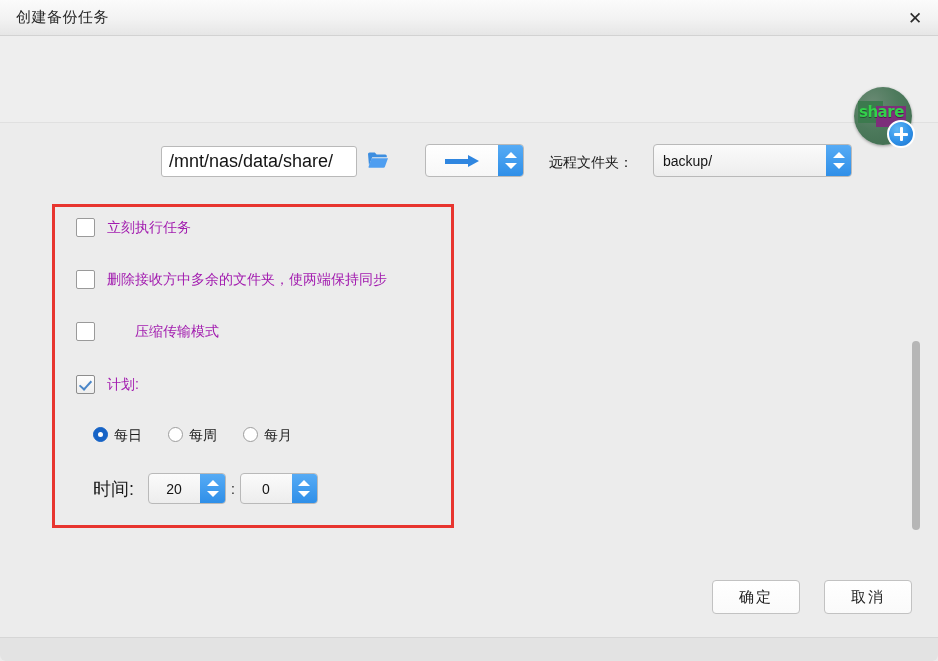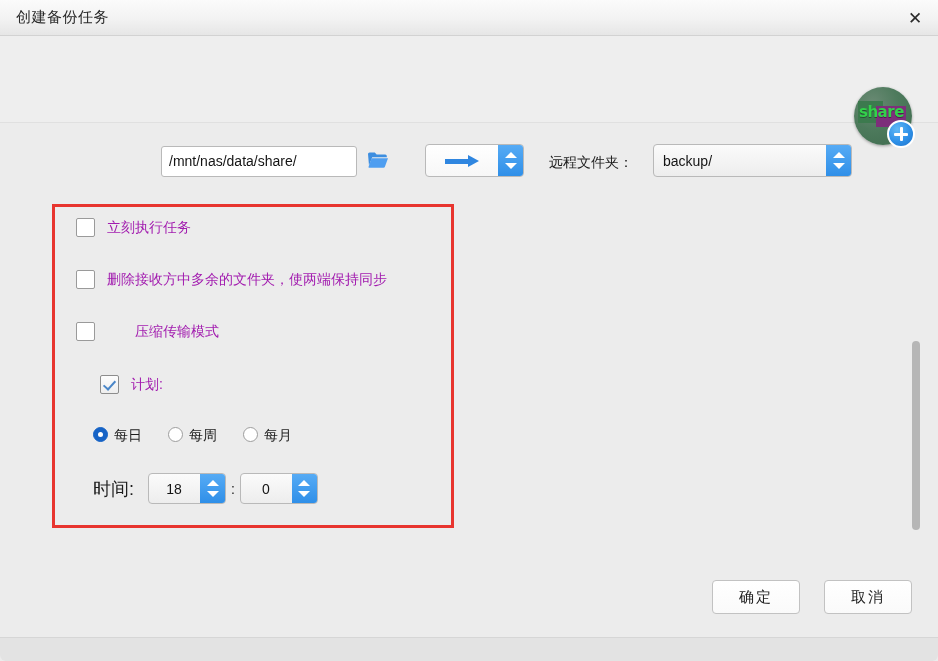--- a/index.html
+++ b/index.html
@@ -149,21 +149,21 @@
     left: 161px;
     top: 3px;
     width: 196px;
     height: 31px;
     background: #ffffff;
     border: 1px solid #b9b9b9;
     border-radius: 3px;
     box-sizing: border-box;
     padding: 0 7px;
     font-family: "Liberation Sans", sans-serif;
-    font-size: 14px;
+    font-size: 18px;
     color: #141414;
     line-height: 29px;
     white-space: nowrap;
     overflow: hidden;
   }
 
   .folder-icon {
     position: absolute;
     left: 367px;
     top: 150px;
@@ -294,21 +294,21 @@
     margin-left: 12px;
     font-size: 14px;
     color: #a21caf;
     white-space: nowrap;
     cursor: default;
   }
 
   .r1 { left: 76px; top: 218px; }
   .r2 { left: 76px; top: 270px; }
   .r3 { left: 76px; top: 322px; gap: 28px; }
-  .r4 { left: 76px; top: 375px; margin-left: 24px; }
+  .r4 { left: 76px; top: 375px; }
 
   
   .radio-row {
     position: absolute;
     left: 93px;
     top: 427px;
     display: flex;
     align-items: center;
   }
   .radio-item {
@@ -515,21 +515,21 @@
   <div class="radio-item">
     <div class="rb"></div>
     <div class="radio-label">每月</div>
   </div>
 </div>
 
 <div class="time-row">
   <div class="time-lbl">时间:</div>
 
   <div class="time-spin">
-    <div class="spin-value centered">18</div>
+    <div class="spin-value centered">20</div>
     <div class="stepper">
       <div class="up"></div>
       <div class="dn"></div>
     </div>
   </div>
 
   <div class="time-colon">:</div>
 
   <div class="time-spin">
     <div class="spin-value centered">0</div>

